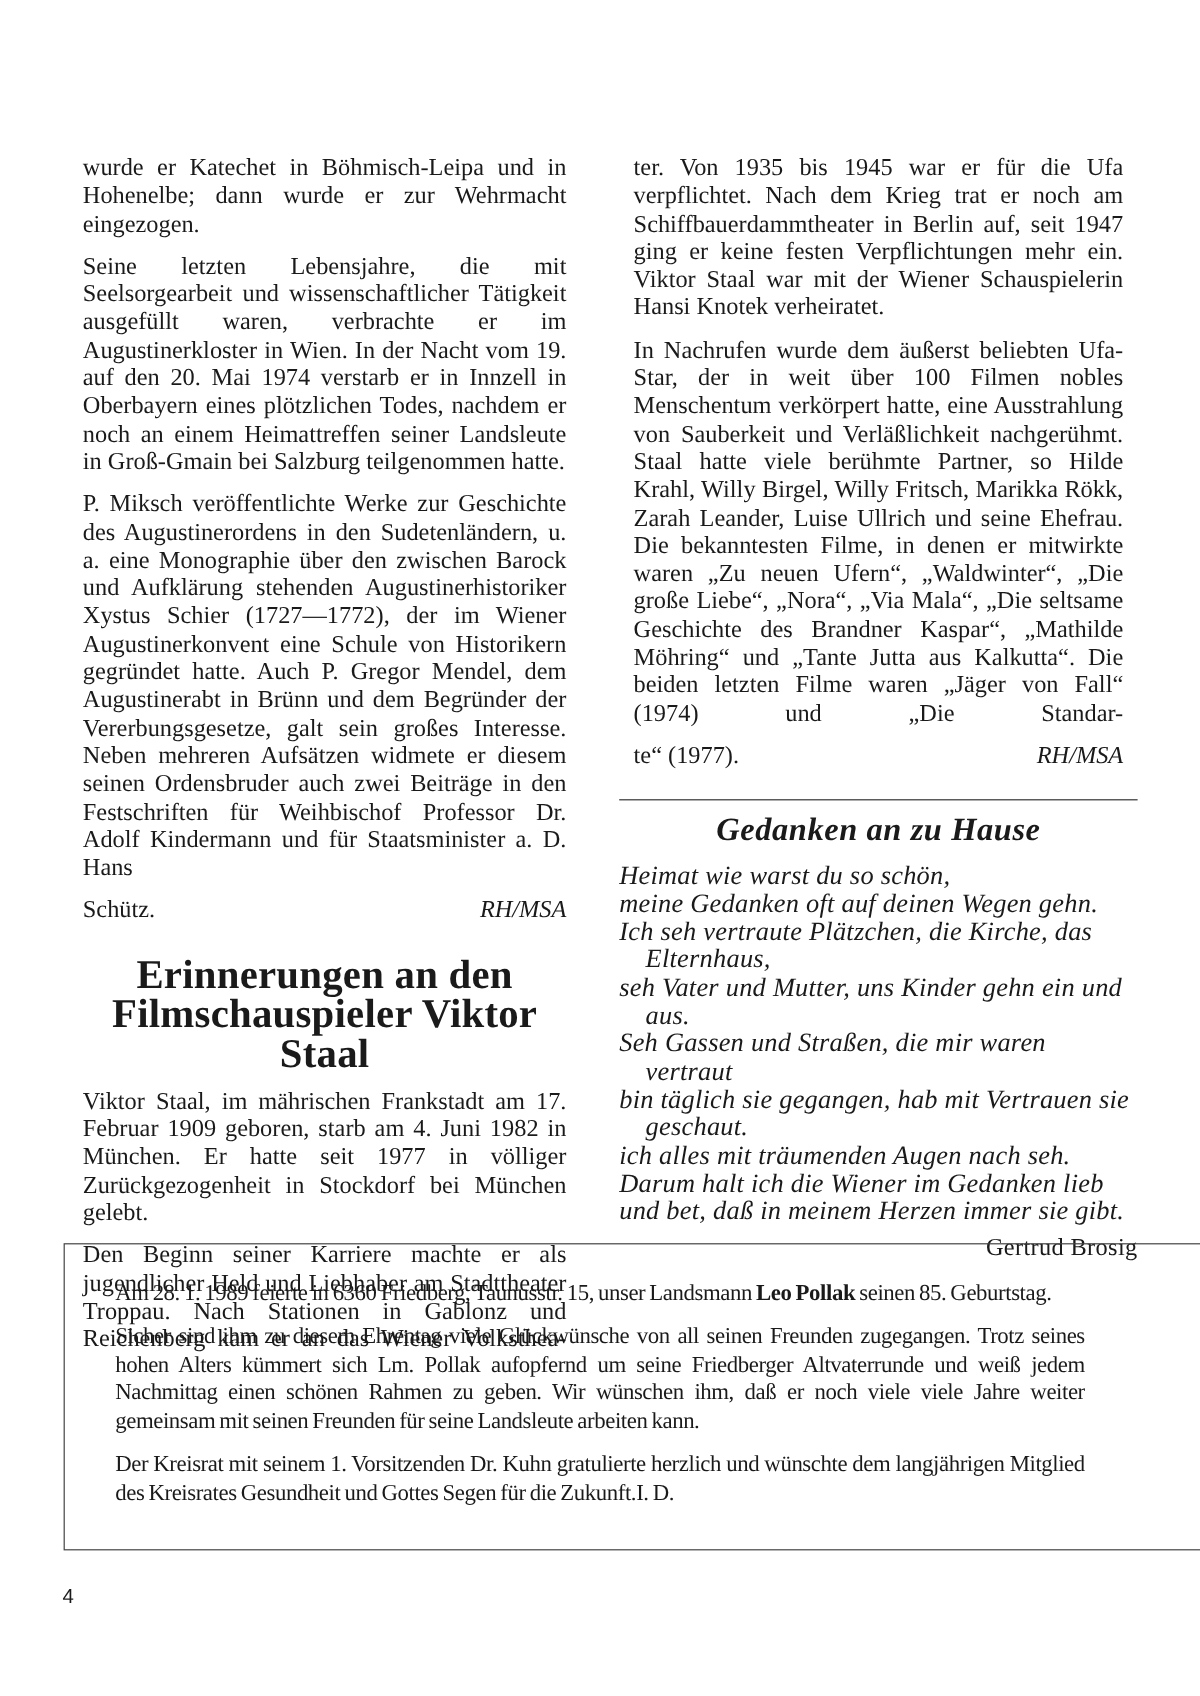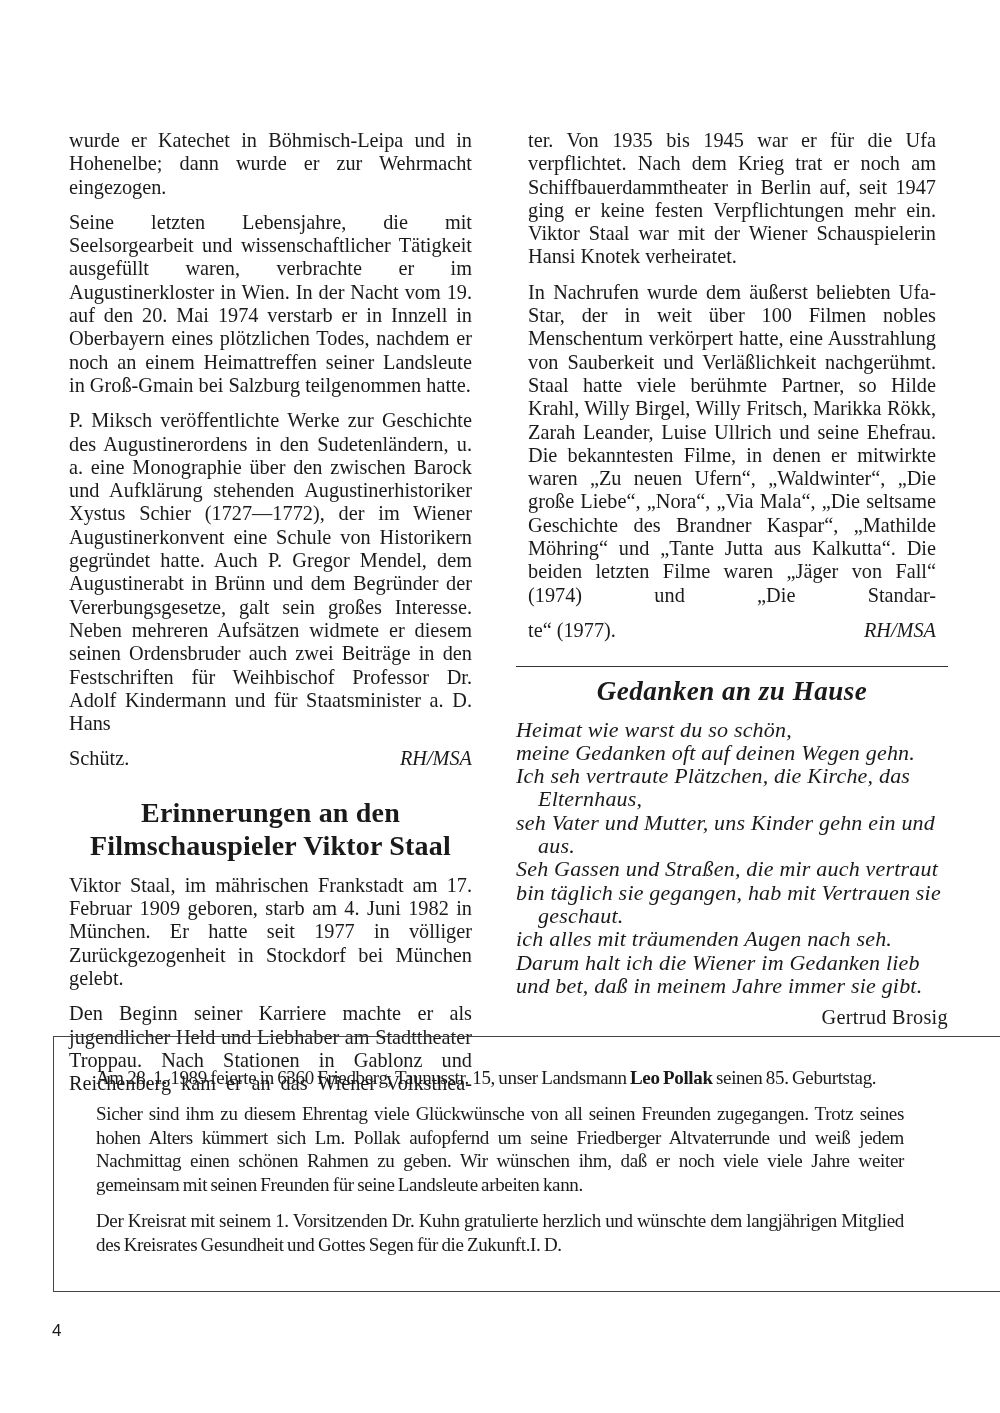--- a/index.html
+++ b/index.html
@@ -5,21 +5,21 @@
   html, body { margin: 0; padding: 0; background: #ffffff; }
   body { width: 1000px; height: 1413px; position: relative; overflow: hidden;
          font-family: "Liberation Serif", "DejaVu Serif", serif; color: #1a1a1a; }
   .col { position: absolute; font-size: 20.3px; line-height: 23.3px; }
   .col-left { left: 57px; top: 117px; width: 427px; }
   .col-right { left: 516px; top: 117px; width: 432px; }
   .just { text-align: justify; text-align-last: left; }
   .p { margin: 12px; }
   .sig-inline { display: flex; justify-content: space-between; }
   .sig-inline .it { font-style: italic; }
-  .heading-bold { font-weight: bold; font-size: 28px; line-height: 33px; text-align: center;
+  .heading-bold { font-weight: bold; font-size: 34px; line-height: 33px; text-align: center;
                   margin: 25px 0 9px 0; letter-spacing: 0.2px; }
   .rule { border: none; border-top: 1.5px solid #333; margin: 24px 0 0 0; width: 432px; }
   .poem-title { font-style: italic; font-size: 27px; text-align: center; margin: 13px 0 14px 0; letter-spacing: 0.5px; font-family: Liberation Serif, serif; }
   .poem-line { font-style: italic; margin: 0; padding-left: 22px; text-indent: -22px; font-size: 22px; line-height: 23.3px; letter-spacing: 0.2px; }
   .poem-author { text-align: right; margin: 9px 0 0 0; letter-spacing: 0.3px; }
   .box { position: absolute; left: 53px; top: 1036px; width: 980px; height: 256px;
          border: 1.5px solid #444; box-sizing: border-box; }
   .box-inner { position: absolute; left: 30px; top: 17px; width: 832px;
                font-family: "Liberation Sans Narrow", "Liberation Serif", serif;
                font-size: 19px; line-height: 23.8px; letter-spacing: -0.35px; word-spacing: -1px; }
@@ -58,25 +58,25 @@
   </p>
 
   <hr class="rule">
 
   <h3 class="poem-title">Gedanken an zu Hause</h3>
   <div>
     <p class="poem-line">Heimat wie warst du so schön,</p>
     <p class="poem-line">meine Gedanken oft auf deinen Wegen gehn.</p>
     <p class="poem-line">Ich seh vertraute Plätzchen, die Kirche, das Elternhaus,</p>
     <p class="poem-line">seh Vater und Mutter, uns Kinder gehn ein und aus.</p>
-    <p class="poem-line">Seh Gassen und Straßen, die mir auch vertraut</p>
+    <p class="poem-line">Seh Gassen und Straßen, die mir waren vertraut</p>
     <p class="poem-line">bin täglich sie gegangen, hab mit Vertrauen sie geschaut.</p>
     <p class="poem-line">ich alles mit träumenden Augen nach seh.</p>
     <p class="poem-line">Darum halt ich die Wiener im Gedanken lieb</p>
-    <p class="poem-line">und bet, daß in meinem Jahre immer sie gibt.</p>
+    <p class="poem-line">und bet, daß in meinem Herzen immer sie gibt.</p>
   </div>
   <p class="poem-author">Gertrud Brosig</p>
 </div>
 
 <div class="box">
   <div class="box-inner">
     <p class="p"><span>Am 28. 1. 1989 feierte in 6360 Friedberg, Taunusstr. 15, unser Landsmann </span><span class="bold">Leo Pollak</span><span> seinen 85. Geburtstag.</span></p>
     <p class="p">Sicher sind ihm zu diesem Ehrentag viele Glückwünsche von all seinen Freunden zugegangen. Trotz seines hohen Alters kümmert sich Lm. Pollak aufopfernd um seine Friedberger Altvaterrunde und weiß jedem Nachmittag einen schönen Rahmen zu geben. Wir wünschen ihm, daß er noch viele viele Jahre weiter gemeinsam mit seinen Freunden für seine Landsleute arbeiten kann.</p>
     <p class="p"><span>Der Kreisrat mit seinem 1. Vorsitzenden Dr. Kuhn gratulierte herzlich und wünschte dem langjährigen Mitglied des Kreisrates Gesundheit und Gottes Segen für die Zukunft.</span><span class="it">I. D.</span></p>
   </div>

